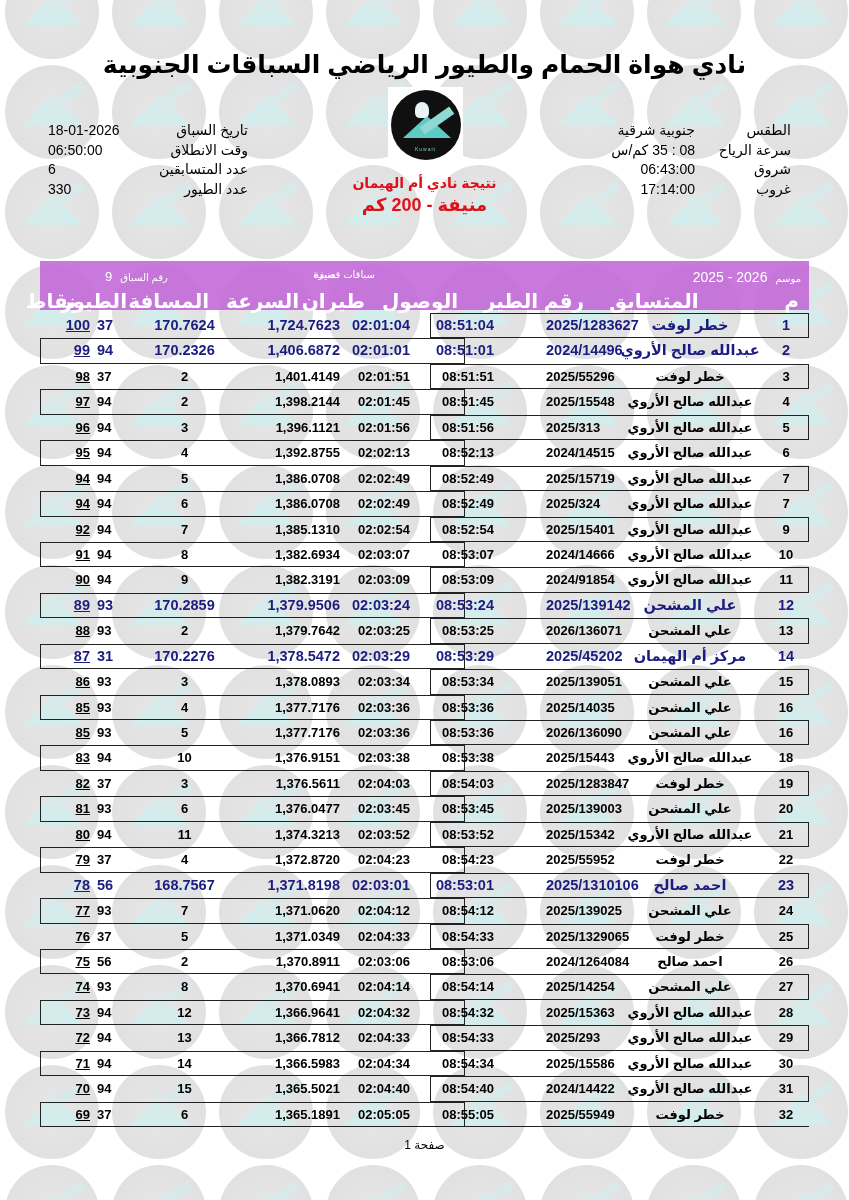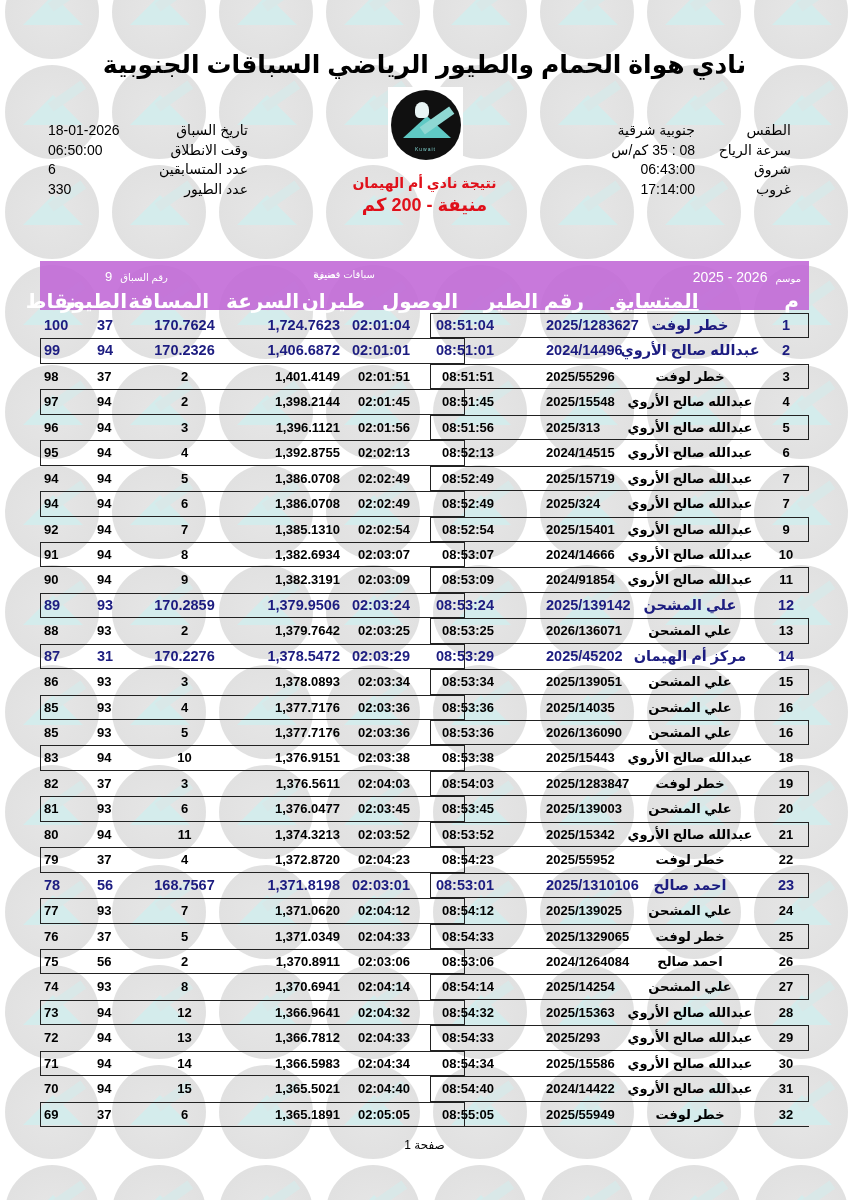--- a/index.html
+++ b/index.html
@@ -74,21 +74,21 @@
   .hb-season .yr { font-size: 14px; margin-right: 8px; }
   .hb-loc { left: 280px; width: 100px; text-align: center; }
   .hb-raceno { left: 65px; }
   .hb-raceno .n { font-size: 13px; margin-right: 8px; }
   .hb-head { position: absolute; top: 28px; font-size: 20px; font-weight: bold; white-space: nowrap; text-align: center; }
 
   .rows { position: absolute; left: 40px; top: 313px; width: 769px; }
   .r { position: relative; height: 25.45px; }
   .c { position: absolute; top: 0; height: 25.45px; line-height: 25.45px; font-size: 13px; font-weight: bold; white-space: nowrap; }
   .r.hl .c { color: #1c1c80; font-size: 14.5px; }
-  .c-pts  { left: 4px;   width: 38px; text-align: left; }
+  .c-pts  { left: 12px;   width: 38px; text-align: right; text-decoration: underline; }
   .c-birds{ left: 57px;  width: 30px; text-align: left; }
   .c-dist { left: 92px;  width: 105px; text-align: center; }
   .c-speed{ left: 190px; width: 110px; text-align: right; }
   .c-fly  { left: 290px; width: 80px; text-align: right; }
   .c-arr  { left: 370px; width: 84px; text-align: right; }
   .c-ring { left: 466px; width: 100px; text-align: left; margin-left: 40px; }
   .c-name { left: 570px; width: 160px; text-align: center; direction: rtl; font-weight: bold; }
   .c-pos  { left: 730px; width: 32px; text-align: center; }
 
   .box { position: absolute; top: 0; height: 25.45px; box-sizing: border-box; border: 1px solid #222; pointer-events: none; }
@@ -264,21 +264,21 @@
   </div>
 
   <div class="header-band">
     <div class="hb-top hb-season"><span>موسم</span><span class="yr">2026 - 2025</span></div>
     <div class="hb-top hb-loc" style="left:auto;right:415px;">سباقات قصيرة</div>
 
     <div class="hb-top" style="left:250px;width:70px;text-align:center;">منيفة</div>
     <div class="hb-top hb-raceno"><span>رقم السباق</span><span class="n">9</span></div>
 
     <div class="hb-head" style="right:10px;">م</div>
-    <div class="hb-head" style="right:110px;width:90px;text-decoration:underline;">المتسابق</div>
+    <div class="hb-head" style="right:110px;width:90px;">المتسابق</div>
     <div class="hb-head" style="right:225px;width:80px;">رقم الطير</div>
     <div class="hb-head" style="right:351px;width:70px;">الوصول</div>
     <div class="hb-head" style="right:444px;width:60px;">طيران</div>
     <div class="hb-head" style="right:510px;width:70px;">السرعة</div>
     <div class="hb-head" style="right:600px;width:70px;">المسافة</div>
     <div class="hb-head" style="right:682px;width:50px;">الطيور</div>
     <div class="hb-head" style="right:733px;width:34px;">نقاط</div>
   </div>
 
   <div class="rows" id="rows">

